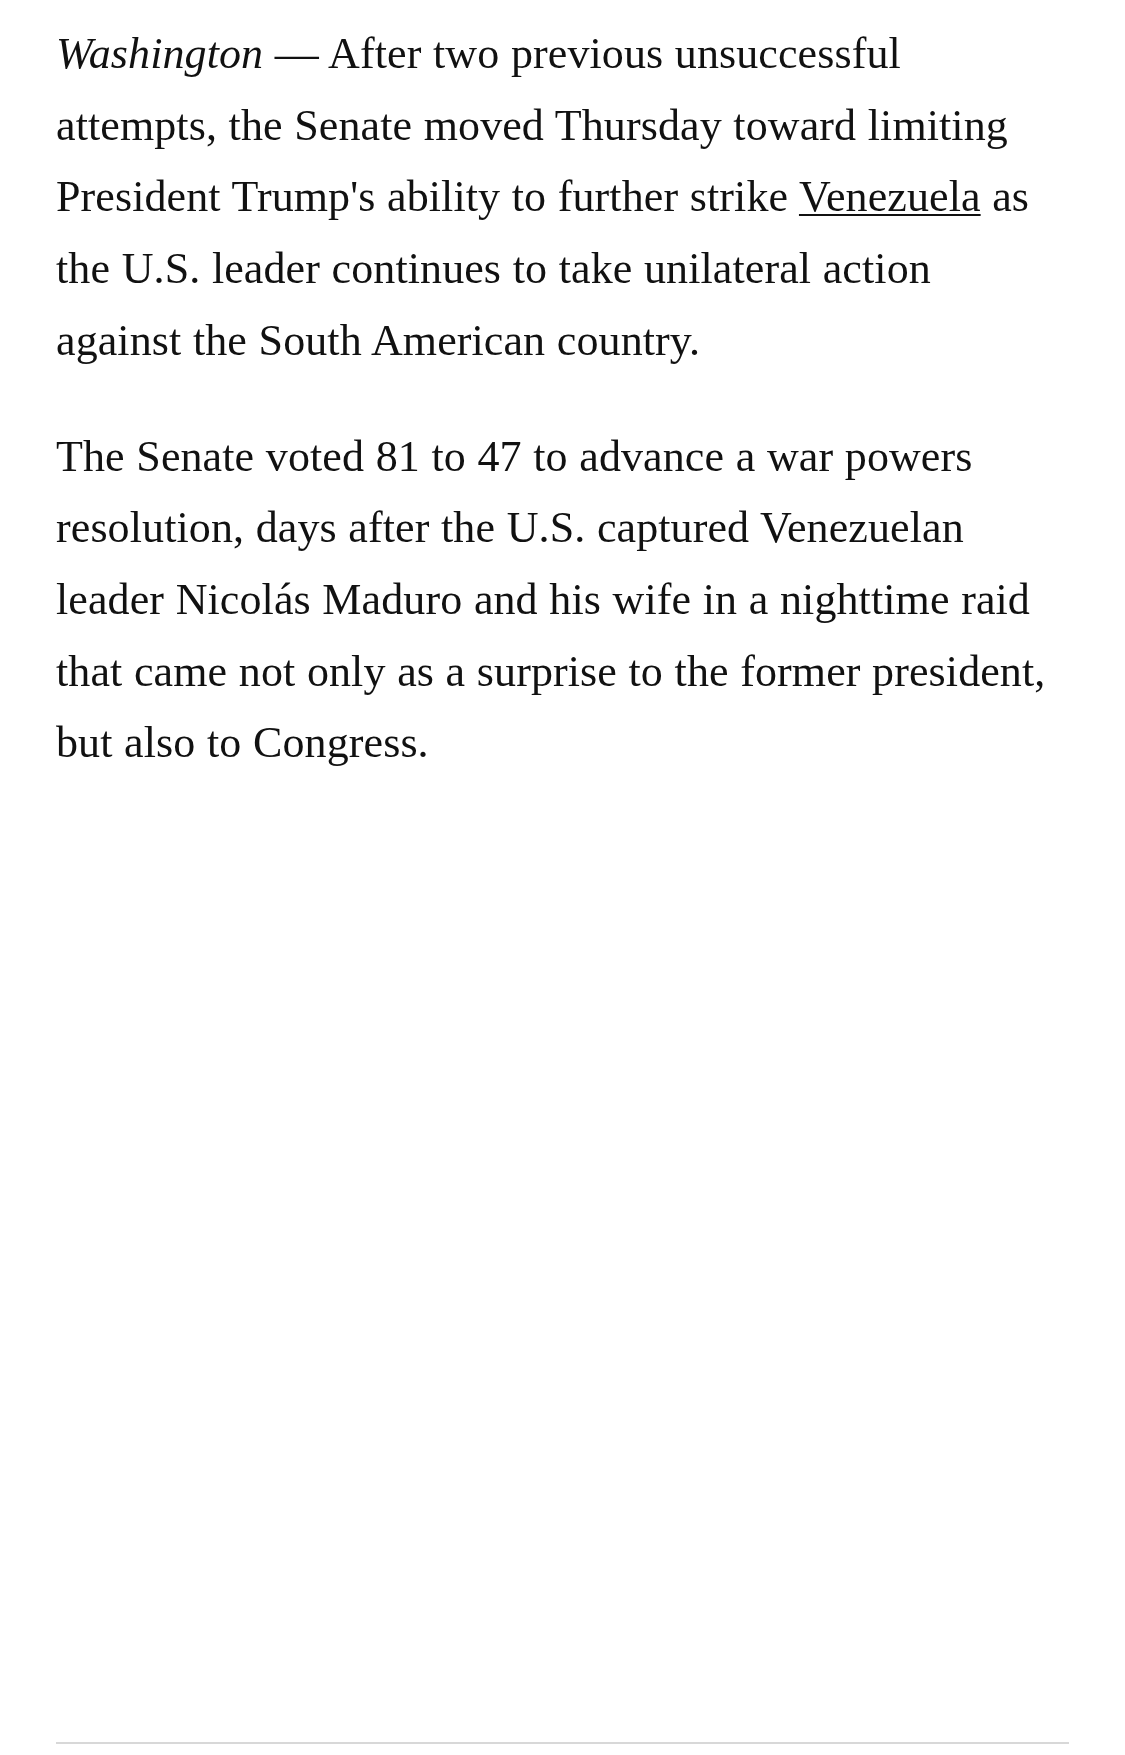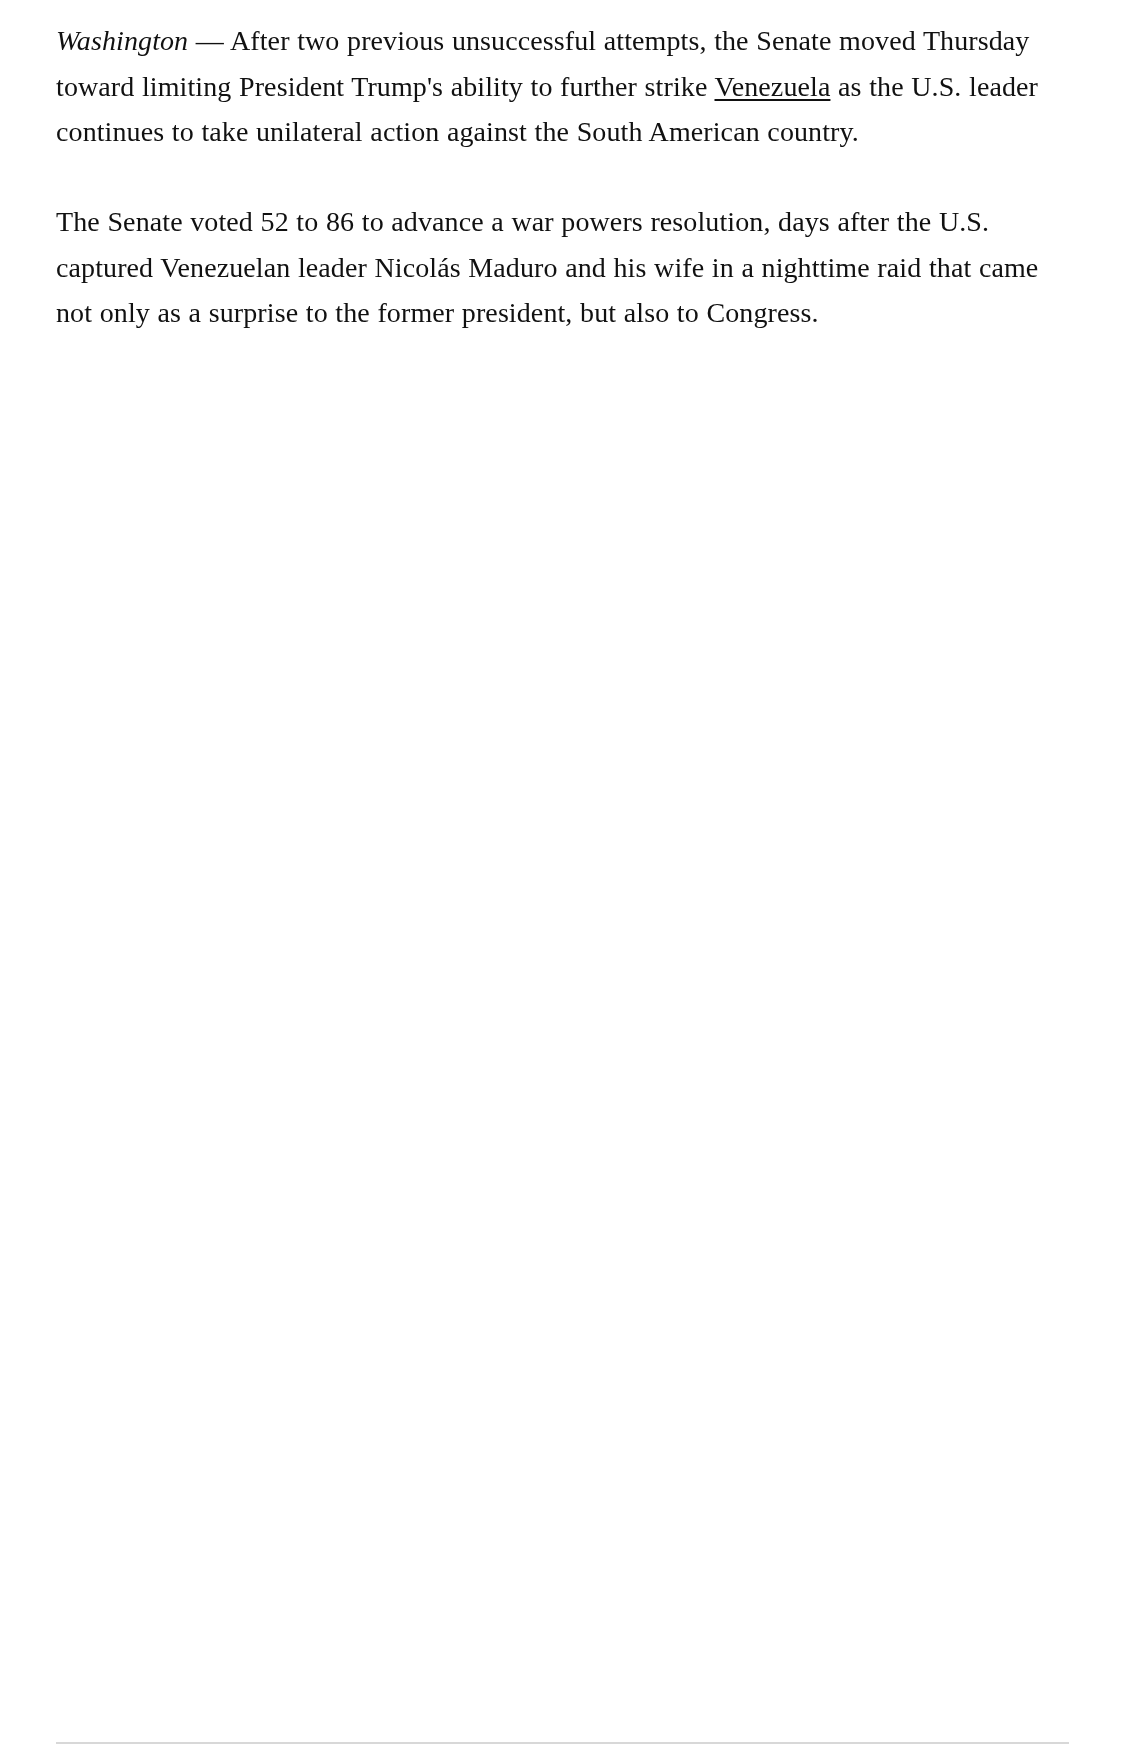--- a/index.html
+++ b/index.html
@@ -13,21 +13,21 @@
     overflow: hidden;
     font-family: "Liberation Serif", "DejaVu Serif", serif;
     color: #000000;
   }
   .article {
     box-sizing: border-box;
     padding: 18px 60px 0 56px;
     width: 1125px;
   }
   .para {
-    font-size: 28px;
+    font-size: 44px;
     line-height: 1.63;
     margin: 0 0 44px 0;
     color: #111111;
     letter-spacing: 0.1px;
     text-align: left;
     word-spacing: 0.5px;
   }
   .dateline {
     font-style: italic;
   }
@@ -47,18 +47,18 @@
     background: #d8d8d8;
   }
 </style>
 </head>
 <body>
 
 <div class="article">
 
   <p class="para"><span class="dateline">Washington</span><span> — </span><span>After two previous unsuccessful attempts, the Senate moved Thursday toward limiting President Trump's ability to further strike </span><a class="inline-link">Venezuela</a><span> as the U.S. leader continues to take unilateral action against the South American country.</span></p>
 
-  <p class="para">The Senate voted 52 to 86 to advance a war powers resolution, days after the U.S. captured Venezuelan leader Nicolás Maduro and his wife in a nighttime raid that came not only as a surprise to the former president, but also to Congress.</p>
+  <p class="para">The Senate voted 81 to 47 to advance a war powers resolution, days after the U.S. captured Venezuelan leader Nicolás Maduro and his wife in a nighttime raid that came not only as a surprise to the former president, but also to Congress.</p>
 
 
 </div>
 
 <div class="bottom-rule"></div>
 
 </body></html>

